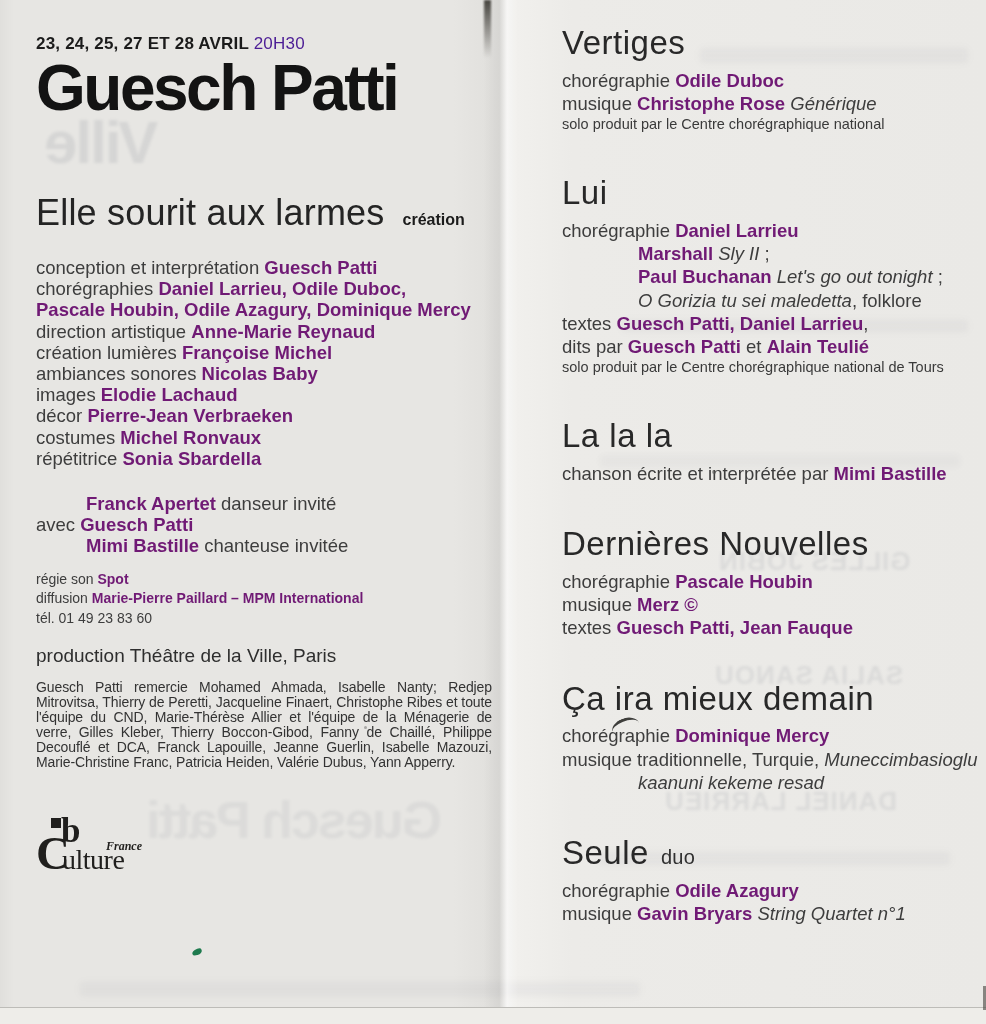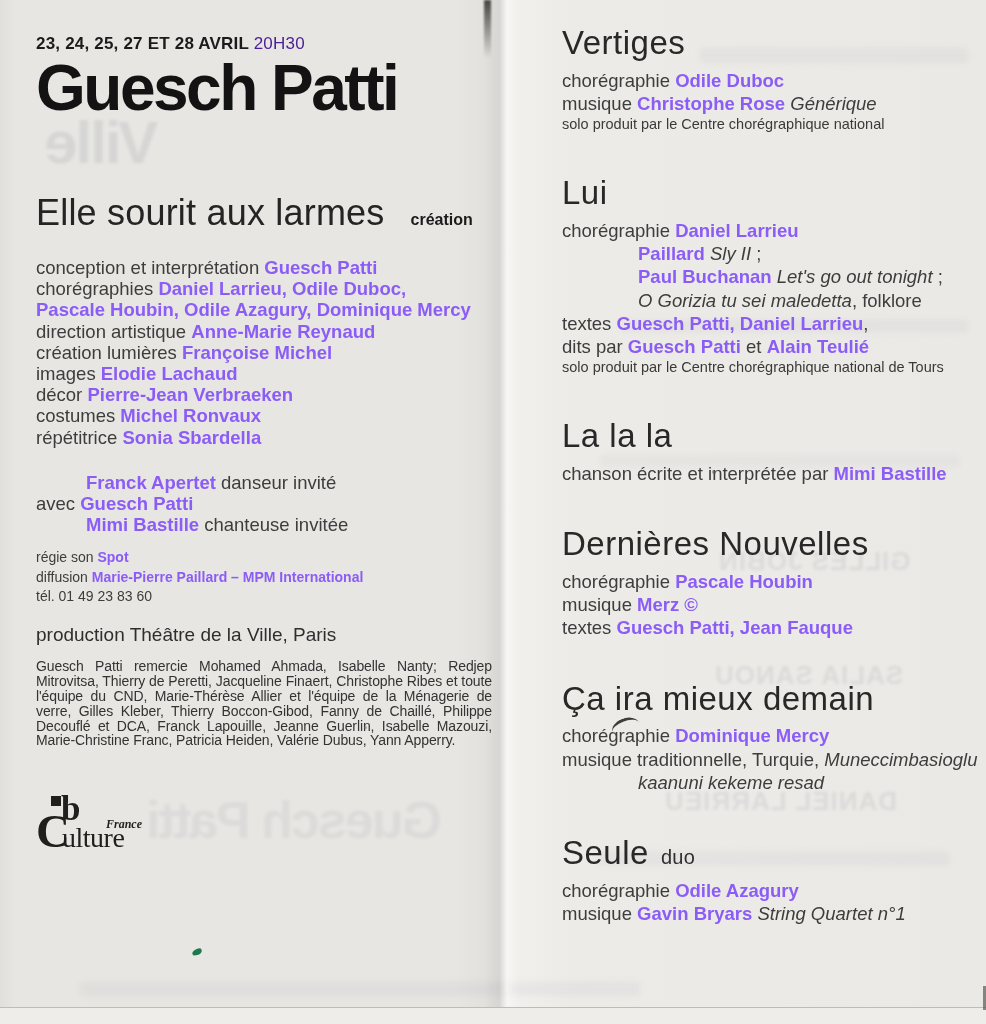--- a/index.html
+++ b/index.html
@@ -37,29 +37,29 @@
   .green-speck{position:absolute;left:192px;top:949px;width:10px;height:6px;background:#1e7a4e;
     border-radius:60% 40% 55% 45%;transform:rotate(-18deg);}
   .dot1{position:absolute;left:712px;top:470px;width:4px;height:4px;background:#5a5a58;border-radius:50%;opacity:.55;}
   .dot2{position:absolute;left:364px;top:726px;width:3px;height:3px;background:#6a6a68;border-radius:50%;opacity:.5;}
   
   .col-left{position:absolute;left:36px;top:34px;width:458px;color:#3d3d3d;}
   .date{font-size:17px;font-weight:700;color:#1b1b1b;letter-spacing:.2px;}
   .date .time{font-weight:400;color:#4c1d95;}
   .h-title{margin:2px 0 0 0;font-size:64px;font-weight:800;letter-spacing:-2.5px;line-height:1;color:#131313;}
   .subtitle{margin-top:72px;font-size:36px;font-weight:400;color:#242424;letter-spacing:.2px;}
-  .subtitle .tag{font-size:16px;font-weight:700;margin-left:26px;color:#1b1b1b;letter-spacing:0;}
+  .subtitle .tag{font-size:16px;font-weight:700;margin-left:18px;color:#1b1b1b;letter-spacing:0;}
   .credits{margin-top:23px;}
   .cline{font-size:18.5px;line-height:21.2px;}
   .cast{margin-top:24px;}
   .tech{margin-top:13px;}
   .tline{font-size:14px;line-height:19.5px;}
   .production{margin-top:17px;font-size:19px;color:#2e2e2e;}
   .thanks{margin:13px 0 0 0;font-size:14px;line-height:14.9px;text-align:justify;color:#333;width:456px;letter-spacing:-.1px;}
-  .b{font-weight:700;color:#8b5cf6;}
+  .b{font-weight:700;color:#701a75;}
   .i{font-style:italic;}
   .ind1{padding-left:76px;}
   .ind3{padding-left:50px;}
   
   .fc-logo{position:relative;margin-top:56px;height:58px;width:210px;color:#201f1d;font-family:"Liberation Serif",serif;}
   .fc-c{position:absolute;left:0;top:4px;font-size:47px;font-weight:700;line-height:1;}
   .fc-b{position:absolute;left:25px;top:-13px;font-size:35px;font-weight:700;line-height:1;}
   .fc-b::before{content:"";position:absolute;left:-10px;top:5px;width:10px;height:10px;background:#201f1d;}
   .fc-france{position:absolute;left:70px;top:13px;font-size:12px;font-style:italic;font-weight:700;}
   .fc-ulture{position:absolute;left:26px;top:18px;font-size:28px;letter-spacing:-.5px;}
@@ -98,20 +98,21 @@
     <h1 class="h-title">Guesch Patti</h1>
     <div class="subtitle">
       <span>Elle sourit aux larmes</span><span class="tag">création</span>
     </div>
     <div class="credits">
         <div class="cline"><span class="r">conception et interprétation </span><span class="b">Guesch Patti</span></div>
         <div class="cline"><span class="r">chorégraphies </span><span class="b">Daniel Larrieu, Odile Duboc,</span></div>
         <div class="cline"><span class="b">Pascale Houbin, Odile Azagury, Dominique Mercy</span></div>
         <div class="cline"><span class="r">direction artistique </span><span class="b">Anne-Marie Reynaud</span></div>
         <div class="cline"><span class="r">création lumières </span><span class="b">Françoise Michel</span></div>
+        <div class="cline"><span class="r">ambiances sonores </span><span class="b">Nicolas Baby</span></div>
         <div class="cline"><span class="r">images </span><span class="b">Elodie Lachaud</span></div>
         <div class="cline"><span class="r">décor </span><span class="b">Pierre-Jean Verbraeken</span></div>
         <div class="cline"><span class="r">costumes </span><span class="b">Michel Ronvaux</span></div>
         <div class="cline"><span class="r">répétitrice </span><span class="b">Sonia Sbardella</span></div>
       </div>
     <div class="cast">
         <div class="cline ind3"><span class="b">Franck Apertet</span><span class="r"> danseur invité</span></div>
         <div class="cline"><span class="r">avec </span><span class="b">Guesch Patti</span></div>
         <div class="cline ind3"><span class="b">Mimi Bastille</span><span class="r"> chanteuse invitée</span></div>
       </div>
@@ -133,21 +134,21 @@
   <div class="col-right">
       <section class="rsec">
         <h2 class="rtitle"><span class="t">Vertiges</span></h2>
         <div class="rline"><span class="r">chorégraphie </span><span class="b">Odile Duboc</span></div>
         <div class="rline"><span class="r">musique </span><span class="b">Christophe Rose</span><span class="r"> </span><span class="i">Générique</span></div>
         <div class="rsmall">solo produit par le Centre chorégraphique national</div>
       </section>
       <section class="rsec">
         <h2 class="rtitle"><span class="t">Lui</span></h2>
         <div class="rline"><span class="r">chorégraphie </span><span class="b">Daniel Larrieu</span></div>
-        <div class="rline ind1"><span class="b">Paillard</span><span class="r"> </span><span class="i">Sly II</span><span class="r"> ;</span></div>
+        <div class="rline ind1"><span class="b">Marshall</span><span class="r"> </span><span class="i">Sly II</span><span class="r"> ;</span></div>
         <div class="rline ind1"><span class="b">Paul Buchanan</span><span class="r"> </span><span class="i">Let's go out tonight</span><span class="r"> ;</span></div>
         <div class="rline ind1"><span class="i">O Gorizia tu sei maledetta</span><span class="r">, folklore</span></div>
         <div class="rline"><span class="r">textes </span><span class="b">Guesch Patti, Daniel Larrieu</span><span class="r">,</span></div>
         <div class="rline"><span class="r">dits par </span><span class="b">Guesch Patti</span><span class="r"> et </span><span class="b">Alain Teulié</span></div>
         <div class="rsmall">solo produit par le Centre chorégraphique national de Tours</div>
       </section>
       <section class="rsec">
         <h2 class="rtitle"><span class="t">La la la</span></h2>
         <div class="rline"><span class="r">chanson écrite et interprétée par </span><span class="b">Mimi Bastille</span></div>
       </section>

